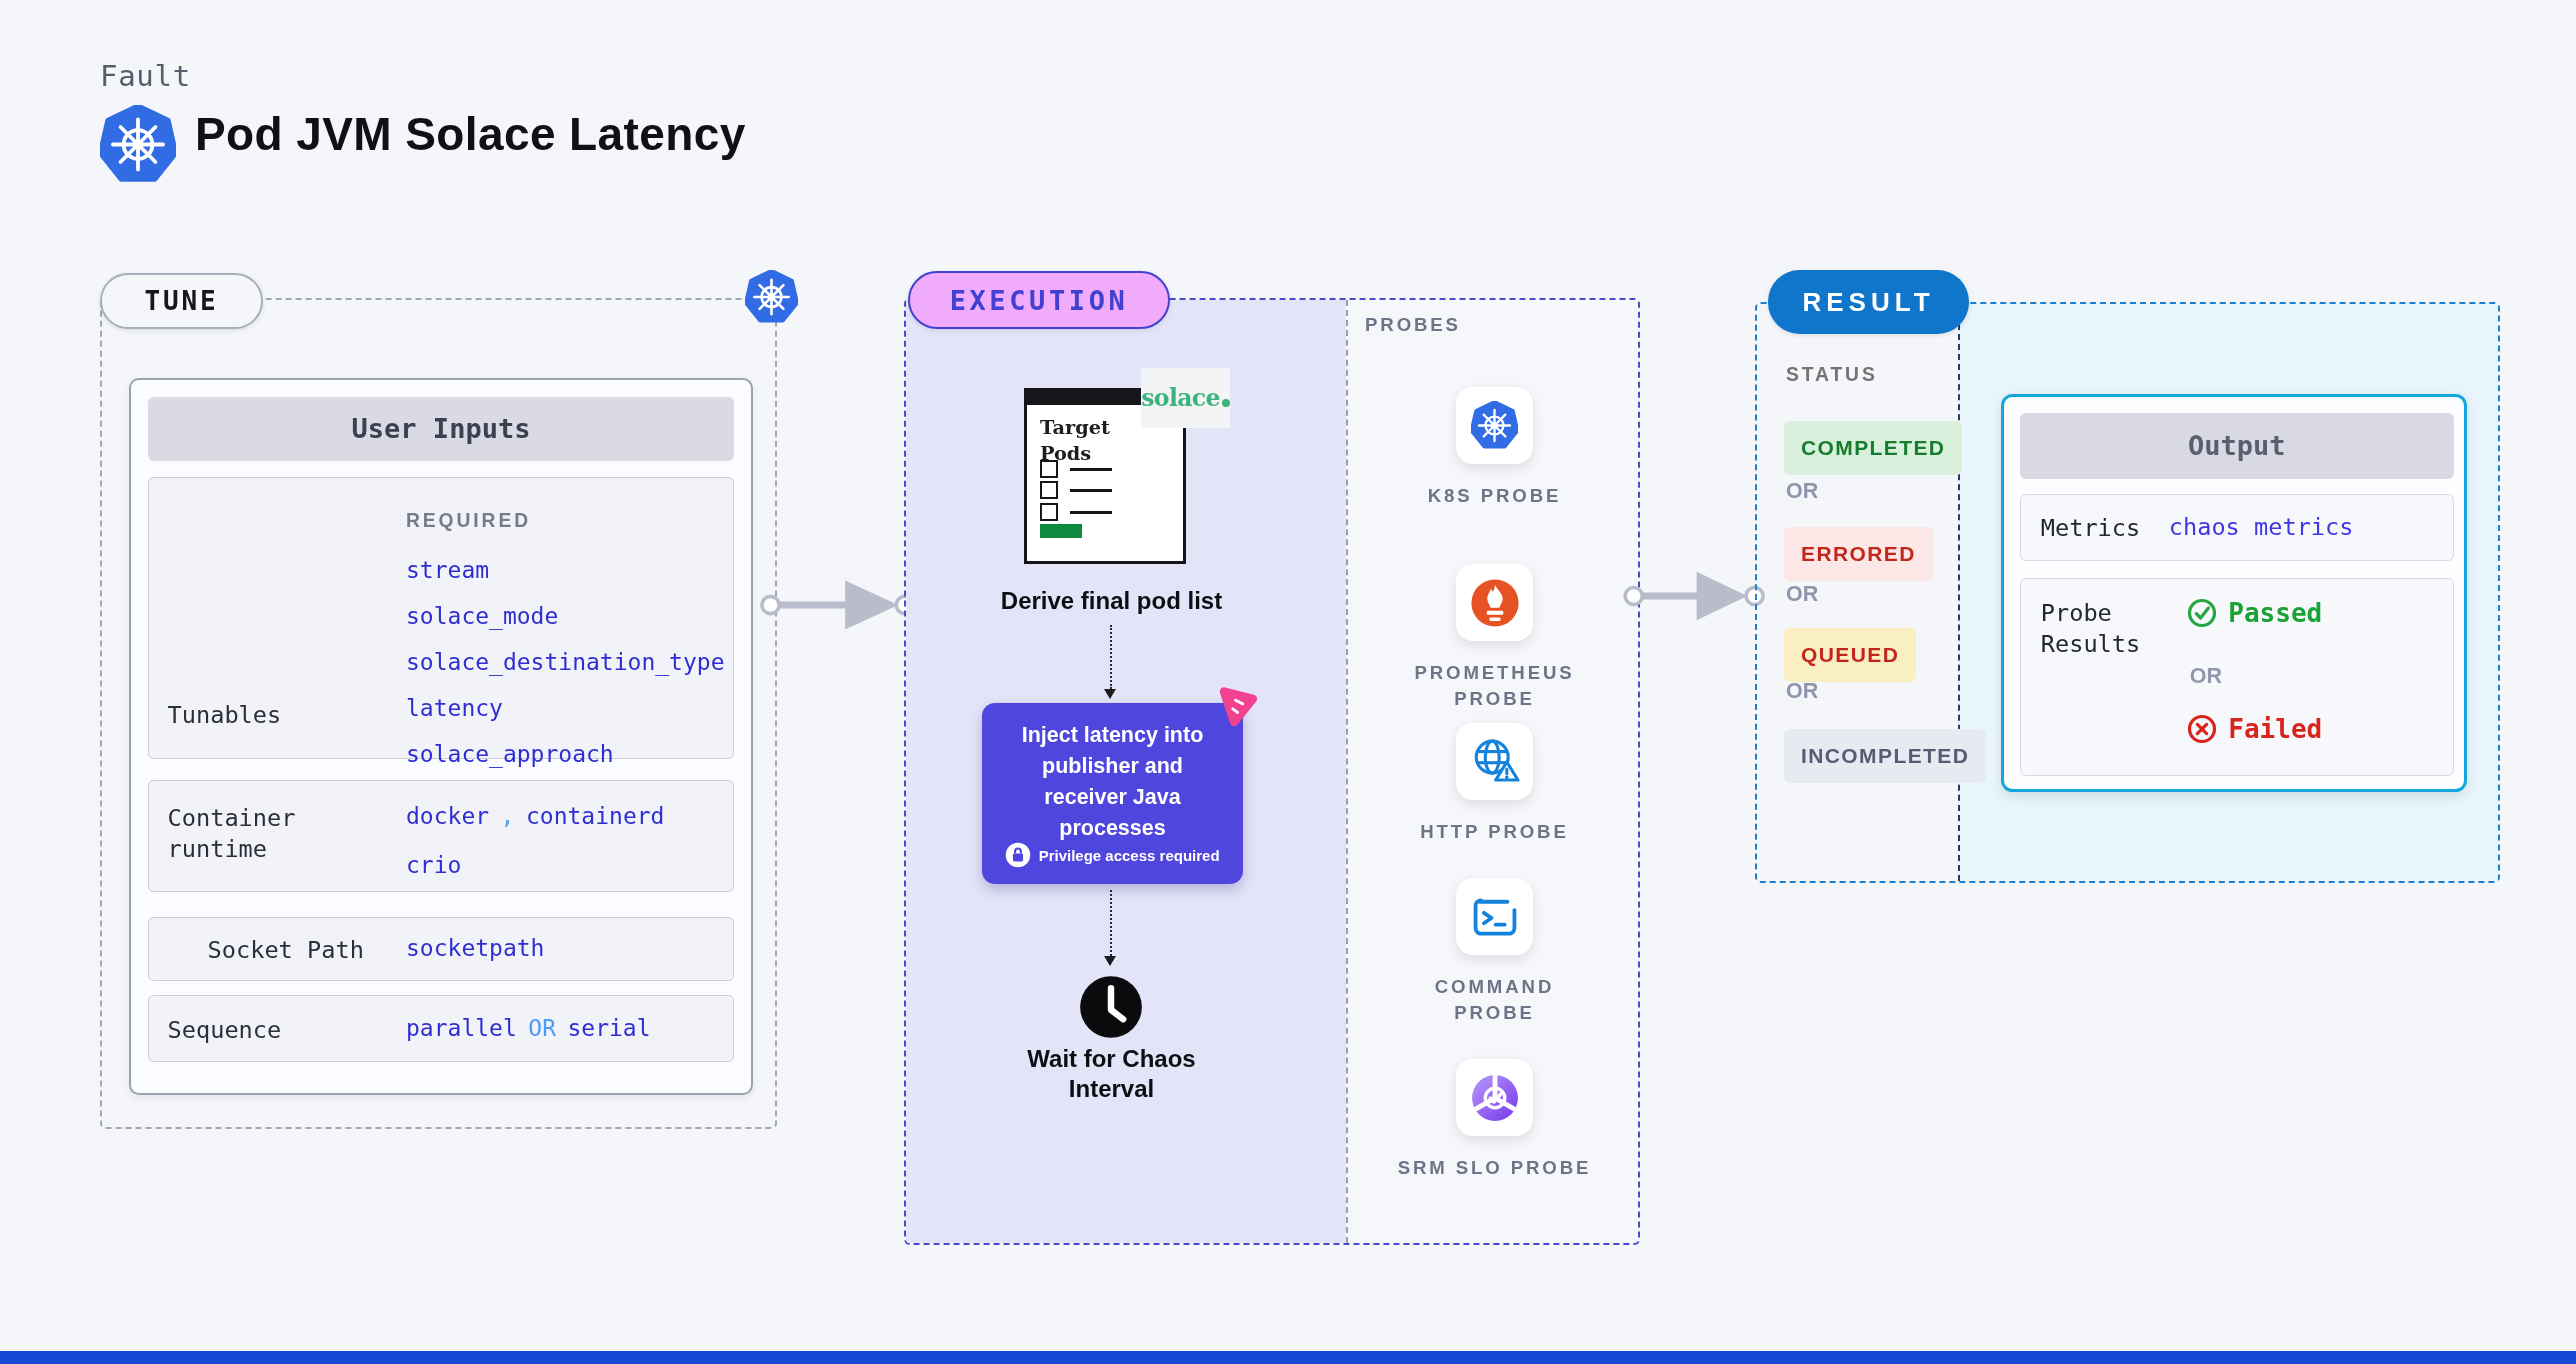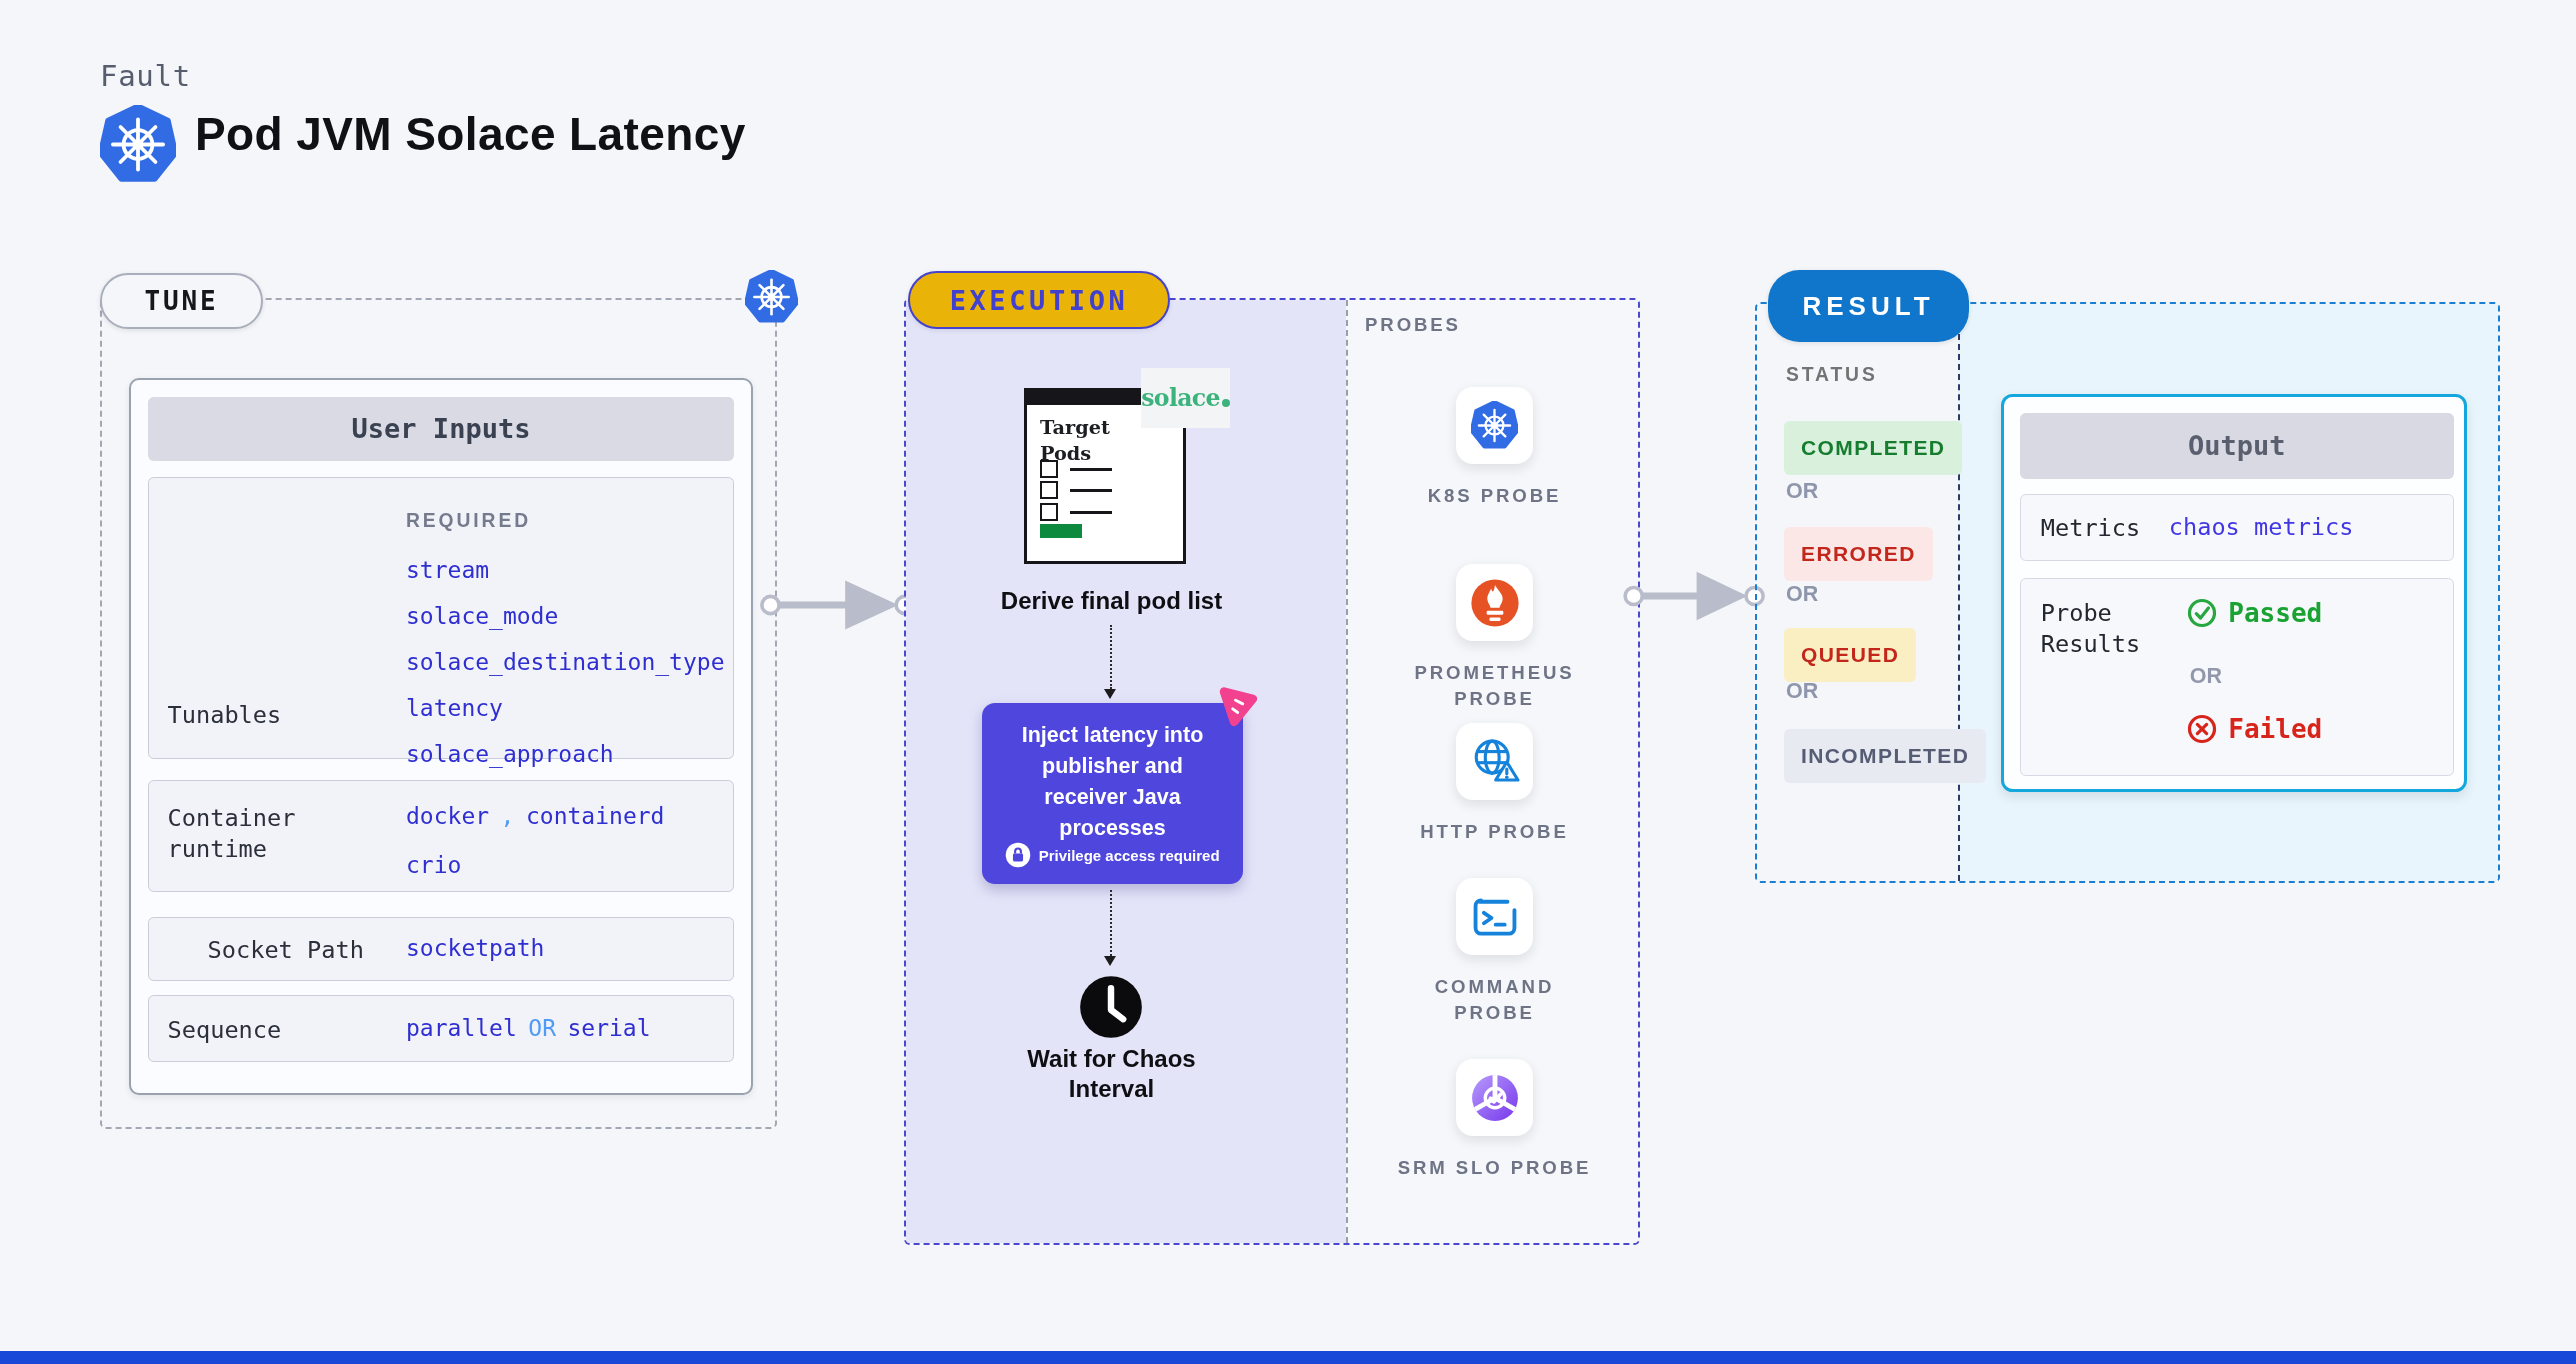--- a/index.html
+++ b/index.html
@@ -11,23 +11,23 @@
   .serif{font-family:"DejaVu Serif","Liberation Serif",serif;}
 
   
   .kicker{left:100px;top:59px;font-size:29px;color:#565d6d;font-weight:500;letter-spacing:0.7px;}
   .pageTitle{left:195px;top:107px;font-size:46px;font-weight:bold;color:#101116;letter-spacing:0.4px;}
 
   
   .pill{display:flex;align-items:center;justify-content:center;border-radius:31.5px;z-index:6;box-shadow:0 1.4px 5.7px rgba(20,24,40,.10);}
   .tunePill{left:100px;top:273px;width:159px;height:52px;background:#f5f6f9;border:2.1px solid #a8aebb;
             font-size:26px;font-weight:bold;color:#15171c;letter-spacing:2.9px;}
-  .execPill{left:908px;top:271px;width:258px;height:54px;background:#eab308;border:2.9px solid #4543ce;
+  .execPill{left:908px;top:271px;width:258px;height:54px;background:#f0abfc;border:2.9px solid #4543ce;
             font-size:27px;font-weight:bold;color:#4240cf;letter-spacing:3.6px;}
-  .resultPill{left:1768px;top:270px;width:201px;height:72px;background:#0f76cb;border:none;
+  .resultPill{left:1768px;top:270px;width:201px;height:64px;background:#0f76cb;border:none;
             font-size:26px;font-weight:800;color:#ffffff;letter-spacing:5px;}
 
   
   .tuneBox{left:100px;top:298px;width:673px;height:827px;border:2.1px dashed #a2a7b4;border-radius:5.7px;}
   .execBox{left:904px;top:298px;width:732px;height:943px;border:2.1px dashed #4a48cf;border-radius:5.7px;overflow:hidden;}
   .execLav{position:absolute;left:0;top:0;width:440px;height:100%;background:#e4e4f9;}
   .execProbesBg{position:absolute;left:440px;top:0;right:0;height:100%;background:#f6f7fa;}
   .execSep{position:absolute;left:440px;top:0;height:100%;width:0;border-left:2.1px dashed #9aa0ab;}
   .resultBox{left:1755px;top:302px;width:741px;height:577px;border:2.9px dashed #1a7fd3;border-radius:5.7px;overflow:hidden;}
   .resultCyan{position:absolute;left:201px;top:0;right:0;height:100%;background:#e8f5fc;}

